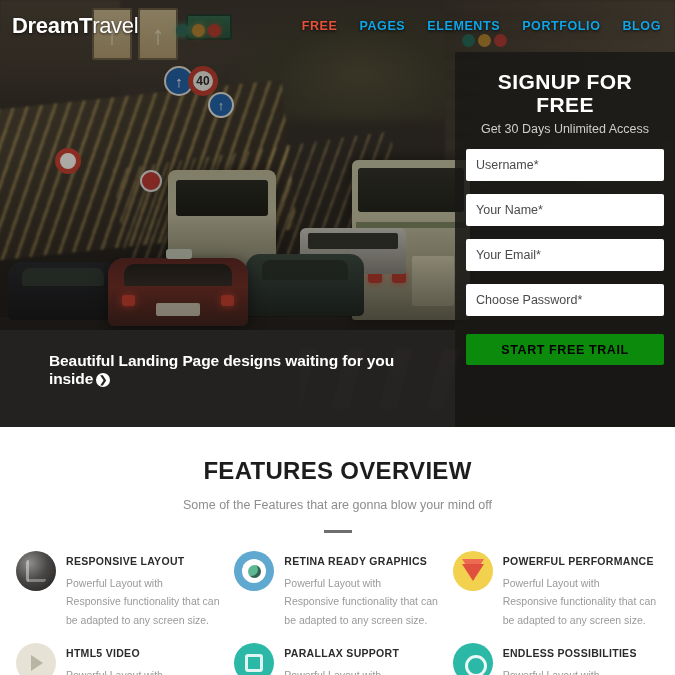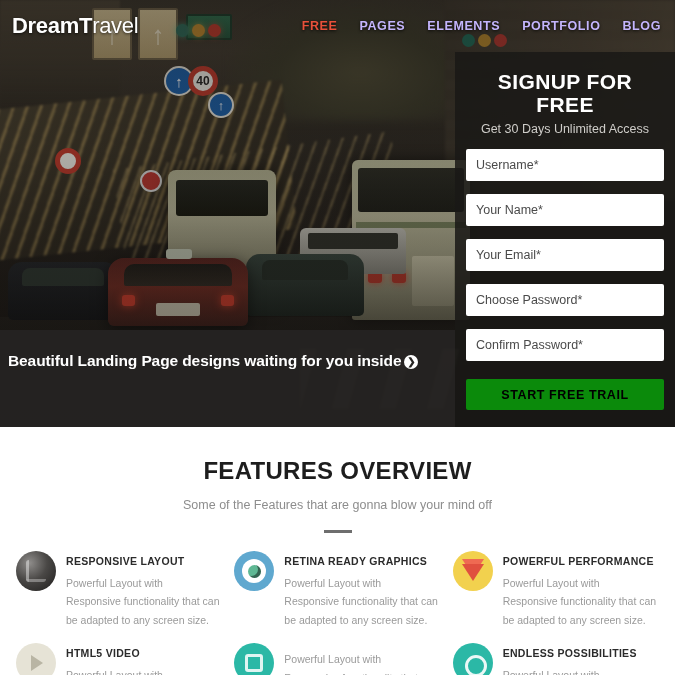--- a/index.html
+++ b/index.html
@@ -154,21 +154,21 @@
   
   .header { position:absolute; left:0; top:0; width:675px; height:52px; z-index:6;
     display:flex; align-items:center; }
   .logo { margin-left:12px; font-size:22px; color:#fff; letter-spacing:-.3px;
     text-shadow:0 1px 3px rgba(0,0,0,.7); white-space:nowrap; }
   .logo .b { font-weight:bold; }
   .logo .t { font-weight:bold; }
   .logo .r { font-weight:300; }
   .nav { margin-left:auto; display:flex; align-items:center; gap:22px;
     margin-right:14px; }
-  .nav a { color:#c4b5fd; font-size:12.5px; font-weight:bold; letter-spacing:.6px;
+  .nav a { color:#0ea5e9; font-size:12.5px; font-weight:bold; letter-spacing:.6px;
     text-decoration:none; text-shadow:0 1px 3px rgba(0,0,0,.8); }
   .nav a.active { color:#e8503a; }
 
   
   .signup { position:absolute; right:0; top:52px; width:220px; height:375px;
     background:rgba(26,24,22,.86); z-index:5; padding:18px 11px 0 11px; }
   .signup h2 { color:#fff; font-size:21px; font-weight:bold; letter-spacing:.4px;
     text-align:center; line-height:1.1; }
   .signup .sub { color:#cfcdc9; font-size:12.5px; text-align:center; margin-top:6px; }
   .signup .field { display:block; width:100%; height:32px; margin-top:13px;
@@ -176,21 +176,21 @@
     font-family:"Liberation Sans", sans-serif; font-size:12.5px; color:#c2410c; }
   .signup .field::placeholder { color:#4a4a4a; opacity:1; }
   .cta { display:block; width:100%; height:31px; margin-top:18px;
     background:#0b8a0b; color:#000000; border:0; border-radius:2px; cursor:pointer;
     font-family:"Liberation Sans", sans-serif; font-size:12.5px; font-weight:bold;
     letter-spacing:.6px; }
 
   
   .tagbar { position:absolute; left:0; top:330px; width:455px; height:97px;
     background:rgba(38,36,34,.93); z-index:5; padding:22px 16px 0 8px; }
-  .tagbar h3 { color:#fff; font-size:15.5px; font-weight:bold; letter-spacing:-.1px; }
+  .tagbar h3 { color:#fff; font-size:15.5px; font-weight:bold; letter-spacing:-.1px;margin-left:41px; }
   .tagbar .arrow { display:inline-block; width:14px; height:14px; border-radius:50%;
     background:#fff; color:#262422; font-size:10px; line-height:14px; text-align:center;
     vertical-align:1px; margin-left:3px; font-weight:bold; }
   .tagbar p { color:#bdbbb7; font-size:12px; margin-top:12px; }
 
   
   .features { position:absolute; left:0; top:427px; width:675px; height:248px;
     background:#fff; }
   .feat-head { text-align:center; padding-top:30px; }
   .feat-head h2 { font-size:24px; font-weight:bold; color:#1d1d1d; letter-spacing:.3px; }
@@ -322,21 +322,20 @@
       </nav>
     </div>
 
     <div class="signup">
       <h2>SIGNUP FOR FREE</h2>
       <div class="sub">Get 30 Days Unlimited Access</div>
       <input class="field" type="text" placeholder="Username*" style="">
       <input class="field" type="text" placeholder="Your Name*" style="">
       <input class="field" type="text" placeholder="Your Email*" style="">
       <input class="field" type="password" placeholder="Choose Password*" style="">
-      <input class="field" type="password" placeholder="Confirm Password*" style="">
       <button class="cta">START FREE TRAIL</button>
     </div>
 
     <div class="tagbar">
       <h3><span>Beautiful Landing Page designs waiting for you inside</span><span class="arrow">❯</span></h3>
     </div>
   </div>
 
   <section class="features">
     <div class="feat-head">
@@ -370,20 +369,21 @@
       <div class="card">
         <div class="ic ic-video"></div>
         <div class="card-body">
           <h4>HTML5 VIDEO</h4>
           <p>Powerful Layout with Responsive functionality that can be adapted to any screen size.</p>
         </div>
       </div>
       <div class="card">
         <div class="ic ic-teal"></div>
         <div class="card-body">
+          <h4>PARALLAX SUPPORT</h4>
           <p>Powerful Layout with Responsive functionality that can be adapted to any screen size.</p>
         </div>
       </div>
       <div class="card">
         <div class="ic ic-teal2"></div>
         <div class="card-body">
           <h4>ENDLESS POSSIBILITIES</h4>
           <p>Powerful Layout with Responsive functionality that can be adapted to any screen size.</p>
         </div>
       </div>

